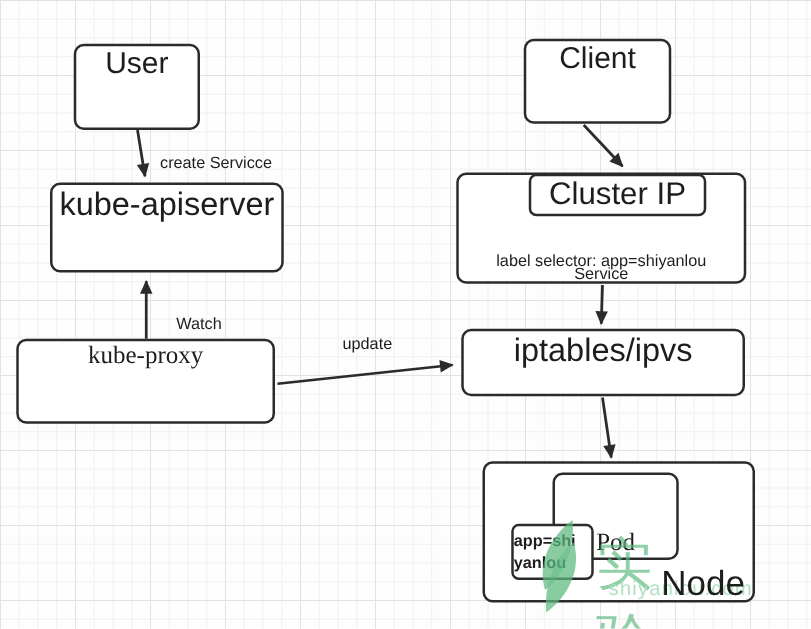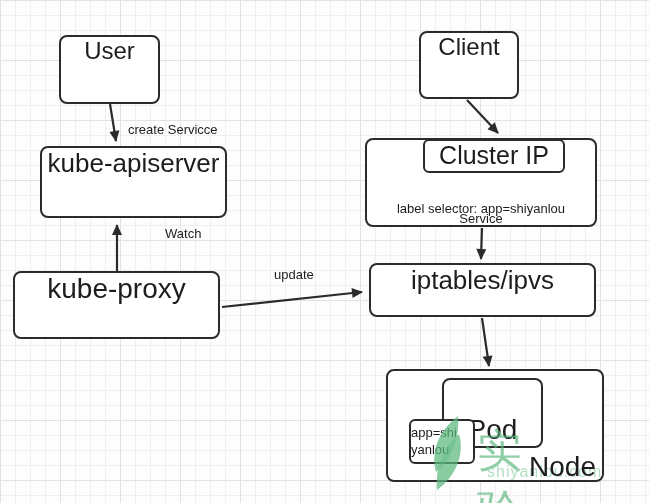--- a/index.html
+++ b/index.html
@@ -19,39 +19,39 @@
   }
   .box{
     position:absolute;
     background:#ffffff;
     border:2.5px solid #2b2b2b;
     border-radius:8px;
     display:flex;align-items:flex-start;justify-content:center;
     box-sizing:border-box;
     text-align:center;
   }
-  .lbl-xl{font-size:28px;}
+  .lbl-xl{font-size:20px;font-family:Liberation Serif, serif;}
   .lbl-lg{font-size:26px;}
   .lbl-md{font-size:24px;}
   .edge-label{position:absolute;font-size:13px;color:#1d1d1d;white-space:nowrap;z-index:5;}
   .txt{position:absolute;white-space:nowrap;}
   #arrows{position:absolute;left:0;top:0;z-index:5;pointer-events:none;}
   
   #box-user{left:59px;top:35px;width:101px;height:69px;z-index:3;}
   #box-apiserver{left:23px;top:146px;width:187px;height:72px;z-index:3;margin-left:17px;}
   #box-proxy{left:13px;top:271px;width:207px;height:68px;z-index:3;}
-  #box-client{left:419px;top:31px;width:100px;height:68px;z-index:3;}
+  #box-client{left:419px;top:31px;width:118px;height:68px;z-index:3;}
   #box-service{left:365px;top:138px;width:232px;height:89px;z-index:3;}
   #box-clusterip{left:423px;top:139px;width:142px;height:34px;font-size:25px;z-index:4;border-radius:6px;}
   #svc-caption{left:365px;top:179px;width:232px;text-align:center;font-size:13px;z-index:4;margin-top:32px;}
   #svc-selector{left:365px;top:201px;width:232px;text-align:center;font-size:13px;z-index:4;}
   #box-iptables{left:369px;top:263px;width:227px;height:54px;z-index:3;}
   #box-node{left:386px;top:369px;width:218px;height:113px;z-index:3;}
   #box-pod{left:442px;top:378px;width:101px;height:70px;z-index:4;align-items:flex-end;}
-  #box-applabel{left:409px;top:419px;width:66px;height:45px;font-size:13px;line-height:1.3;border-radius:6px;border-width:2px;z-index:5;flex-direction:column;}
+  #box-applabel{left:409px;top:419px;width:66px;height:45px;font-size:13px;line-height:1.3;border-radius:6px;border-width:2px;z-index:5;flex-direction:column;font-weight:bold;}
   #node-label{left:504px;top:451px;width:92px;text-align:right;font-size:28px;z-index:7;}
   
   #watermark{position:absolute;left:0;top:0;z-index:6;opacity:0.85;pointer-events:none;}
   #wm-cn{position:absolute;left:477px;top:421px;font-size:45px;letter-spacing:2px;color:#5cb87e;opacity:0.8;}
   #wm-en{position:absolute;left:487px;top:463px;font-size:16px;letter-spacing:1px;color:#9ad6b1;opacity:0.9;}
   #wm-leaf{position:absolute;left:0;top:0;}
 </style>
 </head>
 <body>
 
@@ -107,21 +107,21 @@
   </div>
 
   <div class="box" id="box-applabel">
     <span>app=shi</span>
     <span>yanlou</span>
   </div>
 
   <div class="txt" id="node-label">Node</div>
 
   <div class="edge-label" style="left:128px;top:122px;">create Servicce</div>
-  <div class="edge-label" style="left:141px;top:226px;margin-left:24px;">Watch</div>
+  <div class="edge-label" style="left:141px;top:251px;">Watch</div>
   <div class="edge-label" style="left:274px;top:267px;">update</div>
 
   <div id="watermark">
     <svg id="wm-leaf" width="649" height="503" viewBox="0 0 649 503">
       <path d="M458,416 C439,430 430,452 436,472 C452,460 460,437 458,416 Z" fill="#5cb87e" opacity="0.85"></path>
       <path d="M437,490 C456,476 465,454 459,434 C443,446 435,469 437,490 Z" fill="#5cb87e" opacity="0.85"></path>
     </svg>
     <div id="wm-cn">实验楼</div>
     <div id="wm-en">shiyanlou.com</div>
   </div>

